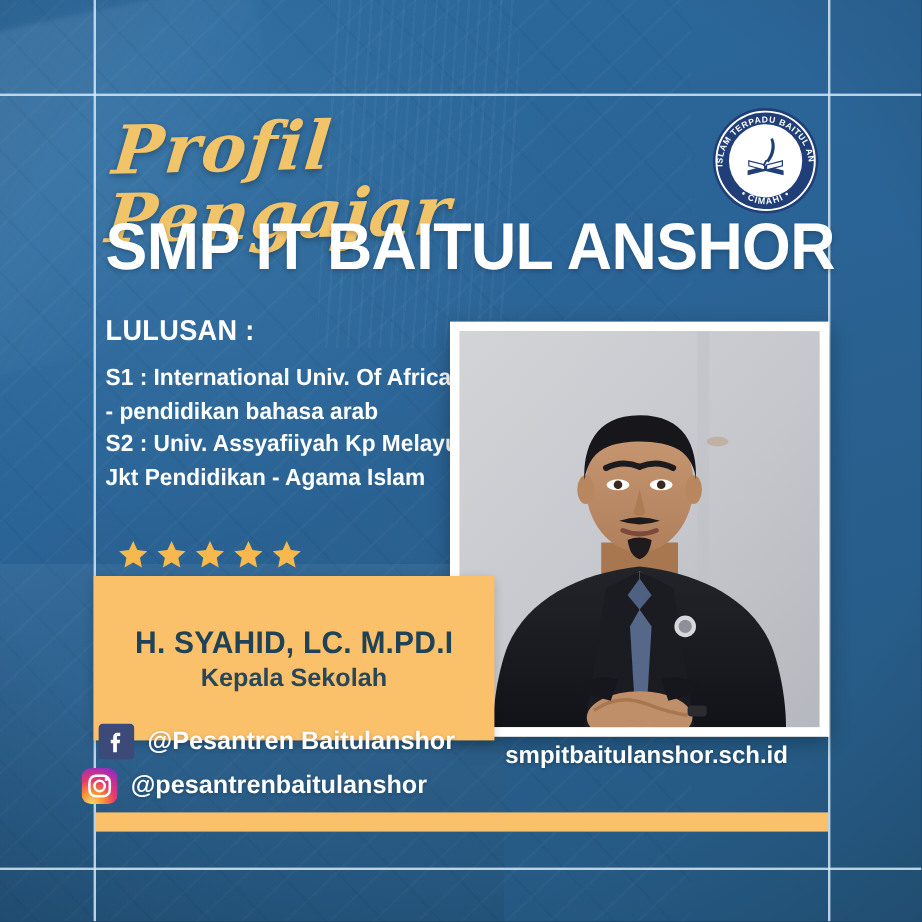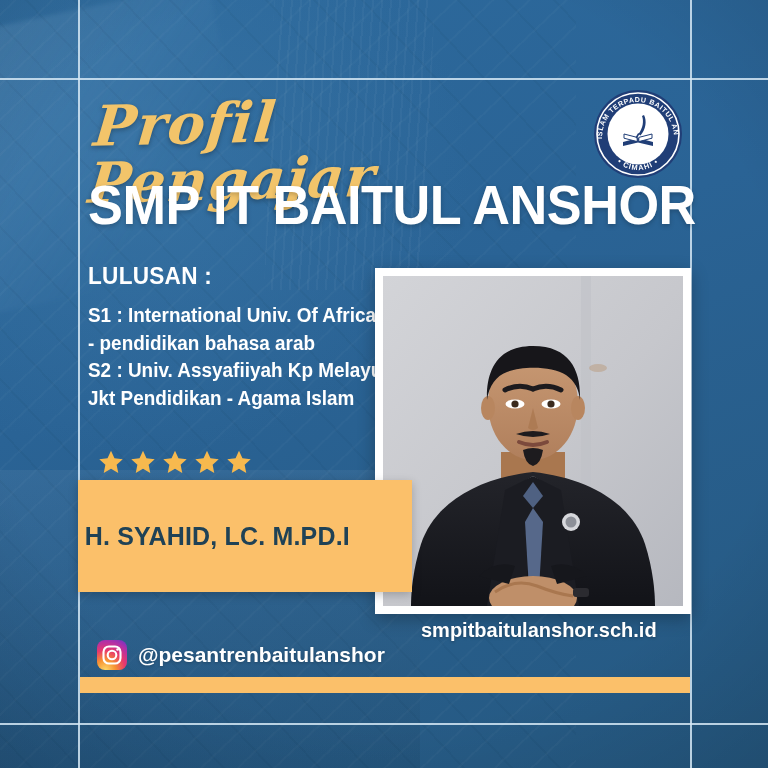--- a/index.html
+++ b/index.html
@@ -184,25 +184,26 @@
     gap: 6px;
   }
   .stars svg { display: block; }
 
   
   .name-banner {
     position: absolute;
     left: 78px;
     top: 480px;
     width: 334px;
-    height: 112px;
+    height: 137px;
     background: #fbc06a;
     box-shadow: 0 3px 9px rgba(0,0,0,0.22);
     display: flex;
     flex-direction: column;
+    align-items: center;
     justify-content: center;
     gap: 3px;
   }
   .name-primary {
     font-family: "Liberation Sans Narrow", "Liberation Sans", sans-serif;
     font-weight: 700;
     font-size: 26px;
     letter-spacing: 0.2px;
     color: #1f4256;
     transform: scaleX(0.96);
@@ -238,21 +239,21 @@
   .photo-inner svg { display: block; width: 100%; height: 100%; }
 
   
   .social-row {
     position: absolute;
     display: flex;
     align-items: center;
     gap: 11px;
   }
   .social-fb { left: 82px; top: 603px; }
-  .social-ig { left: 97px; top: 640px; }
+  .social-ig { left: 68px; top: 640px; }
   .social-icon { width: 30px; height: 30px; flex: 0 0 auto; }
   .social-handle {
     font-family: "Liberation Sans", sans-serif;
     font-weight: 600;
     font-size: 21px;
     color: #ffffff;
     white-space: nowrap;
     text-shadow: 0 1px 3px rgba(0,0,0,0.25);
   }
 
@@ -421,22 +422,30 @@
         <path d="M204 300 q-16 -16 -36 -10 l6 18 Z" fill="#16171c"></path>
 
         <circle cx="188" cy="246" r="9" fill="#d7d8dc"></circle>
         <circle cx="188" cy="246" r="5.5" fill="#8d9098"></circle>
       </svg>
     </div>
   </div>
 
   <div class="name-banner">
     <div class="name-primary">H. SYAHID, LC. M.PD.I</div>
-  </div>
-
+    <div class="name-secondary">Kepala Sekolah</div>
+  </div>
+
+  <div class="social-row social-fb">
+    <svg class="social-icon" viewBox="0 0 30 30">
+      <rect width="30" height="30" rx="4" fill="#3b4a78"></rect>
+      <path d="M18.2 10.4h-1.9c-.5 0-.9.4-.9 1v2h2.7l-.4 3h-2.3v7.4h-3.1V16.4h-2v-3h2v-2.2c0-2.2 1.4-3.6 3.5-3.6h2.4z" fill="#ffffff"></path>
+    </svg>
+    <div class="social-handle">@Pesantren Baitulanshor</div>
+  </div>
 
   <div class="social-row social-ig">
     <svg class="social-icon" viewBox="0 0 30 30">
       <defs>
         <radialGradient id="iggrad" cx="28%" cy="100%" r="120%">
           <stop offset="0%" stop-color="#fdd96b"></stop>
           <stop offset="28%" stop-color="#f79232"></stop>
           <stop offset="55%" stop-color="#e8396c"></stop>
           <stop offset="80%" stop-color="#b12fa8"></stop>
           <stop offset="100%" stop-color="#6b35c8"></stop>

